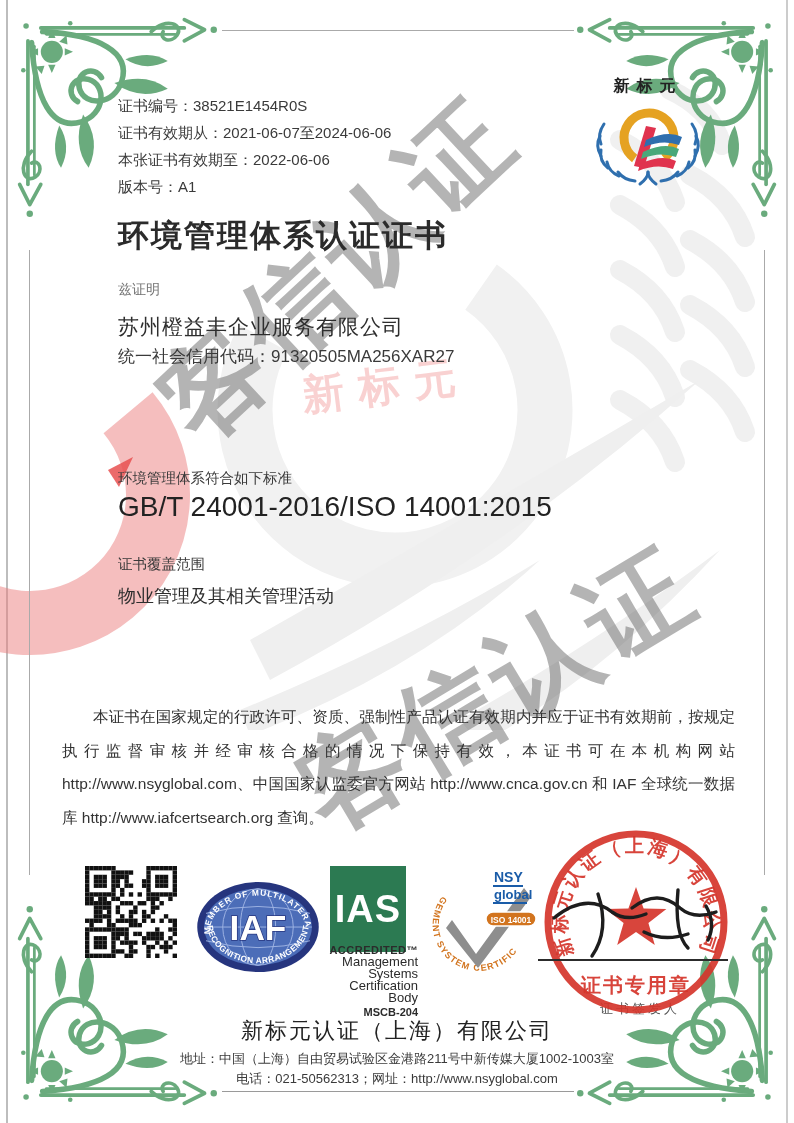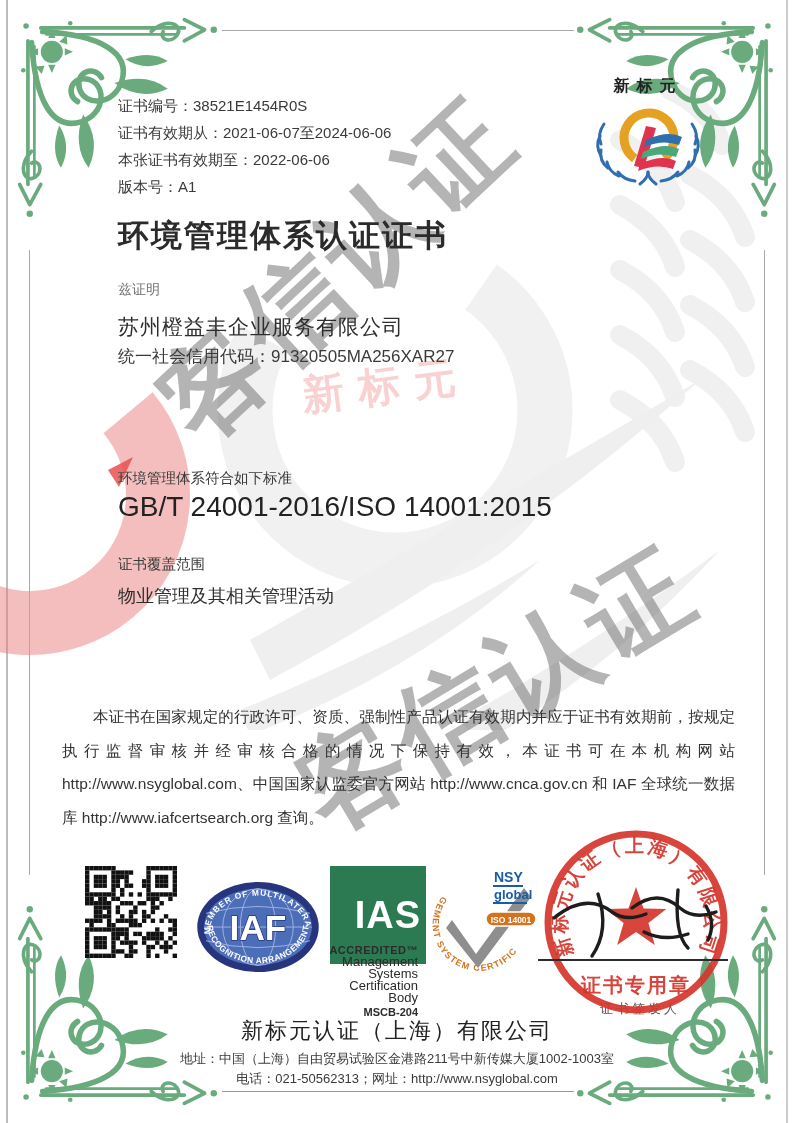--- a/index.html
+++ b/index.html
@@ -44,22 +44,22 @@
   .addr{left:118px;top:378px;font-size:14.5px;line-height:26px;color:#3a3a3a;z-index:5;}
   .std-label{left:118px;top:469px;font-size:14.5px;color:#3a3a3a;z-index:5;}
   .std-value{left:118px;top:491px;font-size:28px;font-weight:normal;color:#222;z-index:5;}
   .scope-label{left:118px;top:555px;font-size:14.5px;color:#3a3a3a;z-index:5;}
   .scope-value{left:118px;top:584px;font-size:18px;color:#2e2e2e;z-index:5;}
   .decl{left:62px;top:700px;width:673px;font-size:15.5px;line-height:33.5px;
         text-align:justify;text-indent:2em;color:#333;z-index:5;}
   
   .qr{left:85px;top:866px;width:92px;height:92px;z-index:5;}
   .iaf{left:194px;top:880px;z-index:5;}
-  .ias-box{left:330px;top:866px;width:76px;height:98px;background:var(--iasgreen);
-           display:flex;align-items:center;justify-content:center;z-index:5;padding-left:20px;}
+  .ias-box{left:330px;top:866px;width:76px;height:86px;background:var(--iasgreen);
+           display:flex;align-items:center;justify-content:center;z-index:5;}
   .ias-box span{color:#fff;font-size:38px;font-weight:bold;letter-spacing:1px;}
   .ias-txt{left:318px;top:944px;width:100px;text-align:right;z-index:5;color:#2b2b2b;}
   .ias-l1{font-size:11px;font-weight:bold;letter-spacing:.5px;}
   .ias-l2,.ias-l3{font-size:13px;line-height:12px;}
   .ias-l4{font-size:11px;font-weight:bold;margin-top:2px;}
   .nsy{left:424px;top:862px;z-index:5;}
   .stamp{left:536px;top:822px;z-index:6;}
   .sig-line{left:538px;top:959px;width:190px;height:2px;background:#2c2c2c;z-index:7;}
   .signer{left:580px;top:1000px;width:120px;text-align:center;font-size:13px;
           letter-spacing:3px;color:#555;z-index:5;}

